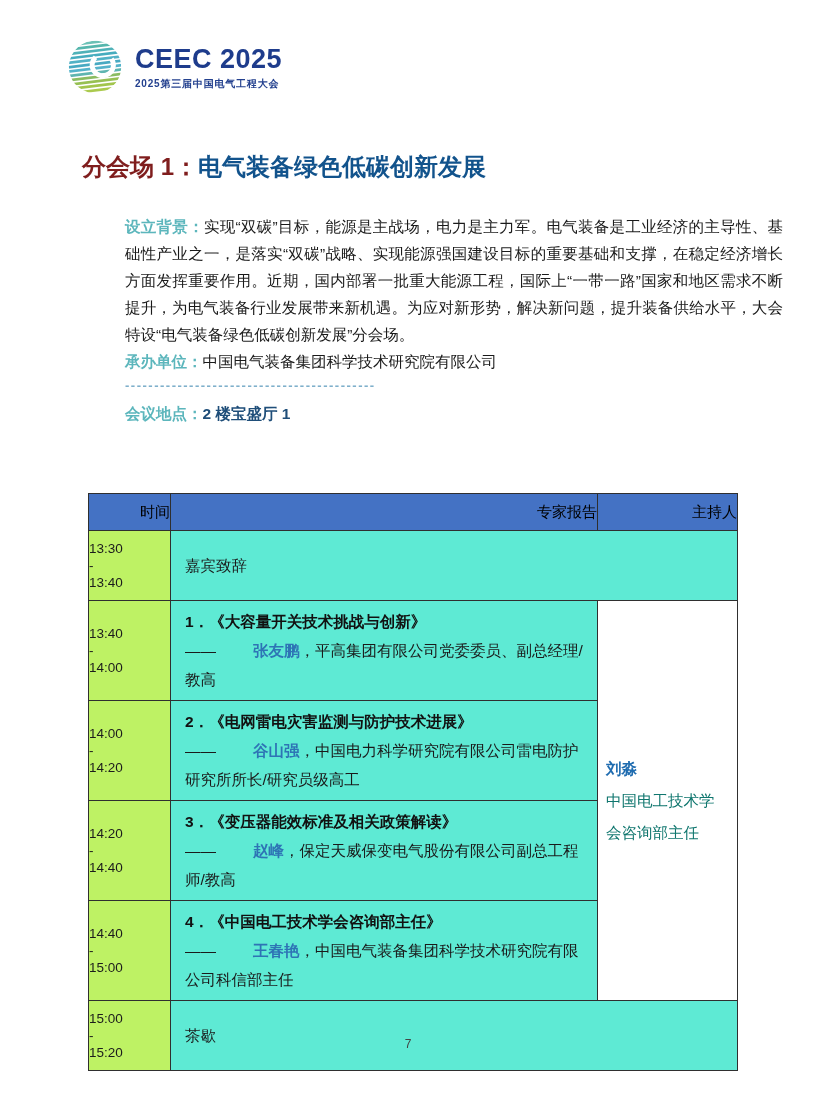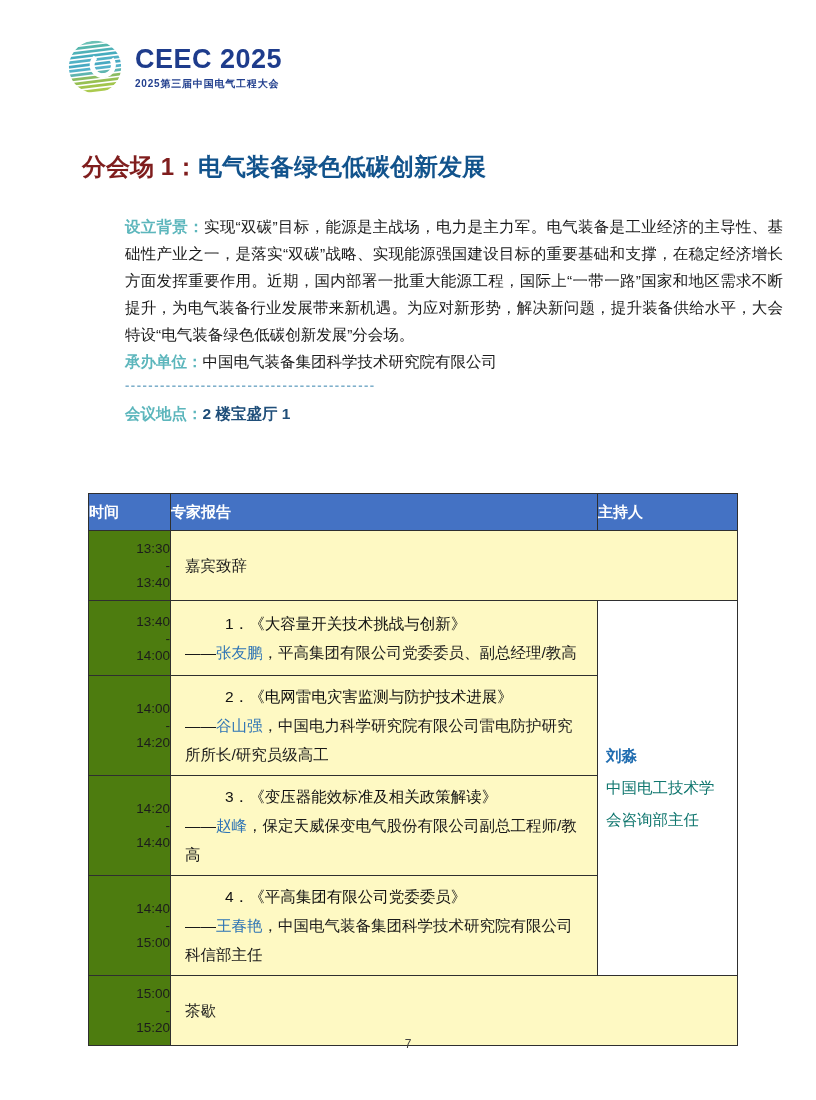--- a/index.html
+++ b/index.html
@@ -30,27 +30,27 @@
   .dashed-sep { margin:3px 0 6px; color:#7fb0cb; font-weight:700; font-size:13px;
                 letter-spacing:1.5px; white-space:nowrap; overflow:hidden; width:250px; }
   .meta-line { line-height:30px; font-weight:700; }
   .meta-line .label-teal { font-weight:700; }
 
   
   .schedule { position:absolute; left:88px; top:493px; }
   table { border-collapse:collapse; table-layout:fixed; width:649px; }
   th, td { border:1px solid #2f2f2f; }
   thead tr { height:37px; }
-  th { background:#4472c4; color:#ffffff; font-size:15px; font-weight:700; text-align:left; }
-  td.time { background:#4d7c0f; text-align:right; font-size:13.5px; color:#1c1c1c;
-            line-height:17px; vertical-align:middle;padding-left:44px; }
+  th { background:#4472c4; color:#000000; font-size:15px; font-weight:400; text-align:right; }
+  td.time { background:#bef264; text-align:left; font-size:13.5px; color:#1c1c1c;
+            line-height:17px; vertical-align:middle; }
   td.time span { display:block; }
-  td.event { background:#fef9c3; vertical-align:middle; padding:6px 14px; font-size:15.5px; line-height:29px; }
-  .talk-title { font-weight:400; color:#111;margin-left:40px; }
-  .speaker-name { color:#2e74b5; font-weight:400; }
+  td.event { background:#5eead4; vertical-align:middle; padding:6px 14px; font-size:15.5px; line-height:29px; }
+  .talk-title { font-weight:700; color:#111; }
+  .speaker-name { color:#2e74b5; font-weight:700;margin-left:37px; }
   td.host { background:#ffffff; vertical-align:middle; padding:0 8px; font-size:15.5px; line-height:32px; }
   .host-name { color:#1f6cb0; font-weight:700; }
   .host-title { color:#0f766e; }
   tr.r1 { height:70px; } tr.r2 { height:75px; } tr.r3 { height:87px; }
   tr.r4 { height:78px; } tr.r5 { height:85px; } tr.r6 { height:70px; }
 
   
   .page-number { position:absolute; left:0; right:0; top:1037px; text-align:center;
                  font-size:12px; color:#444; }
 </style>
@@ -165,21 +165,21 @@
             <div><span>——</span><span class="speaker-name">赵峰</span><span>，保定天威保变电气股份有限公司副总工程师/教高</span></div>
           </td>
         </tr>
         <tr class="r5">
           <td class="time">
             <span>14:40</span>
             <span>-</span>
             <span>15:00</span>
           </td>
           <td class="event">
-            <div class="talk-title"><span>4．</span><span>《平高集团有限公司党委委员》</span></div>
+            <div class="talk-title"><span>4．</span><span>《中国电工技术学会咨询部主任》</span></div>
             <div><span>——</span><span class="speaker-name">王春艳</span><span>，中国电气装备集团科学技术研究院有限公司科信部主任</span></div>
           </td>
         </tr>
         <tr class="r6">
           <td class="time">
             <span>15:00</span>
             <span>-</span>
             <span>15:20</span>
           </td>
           <td class="event" colspan="2">茶歇</td>

